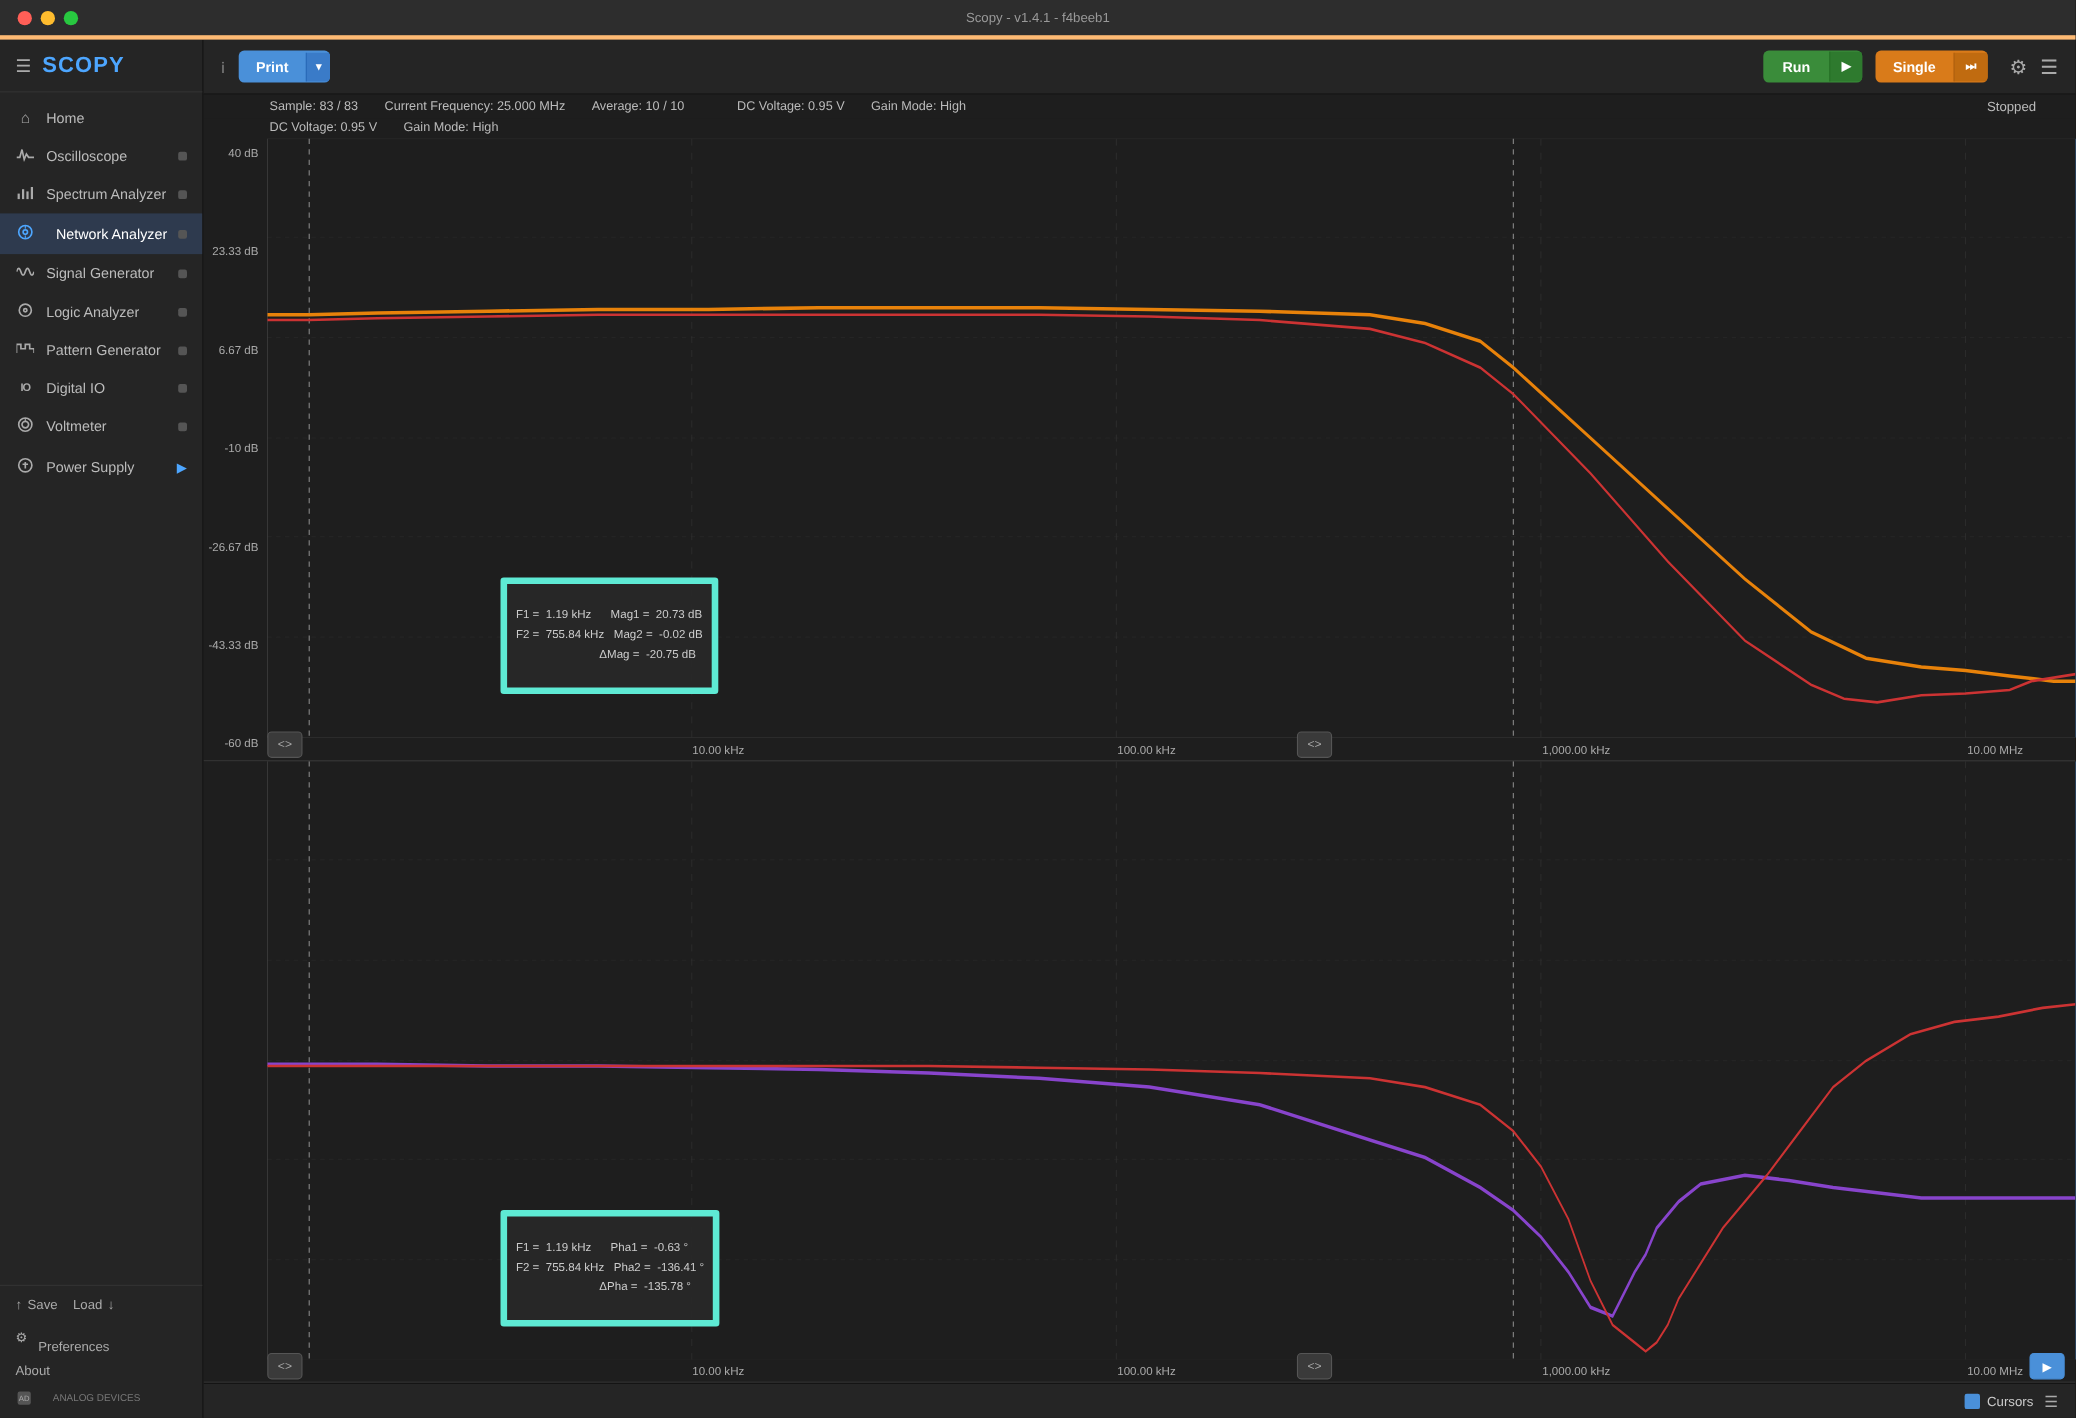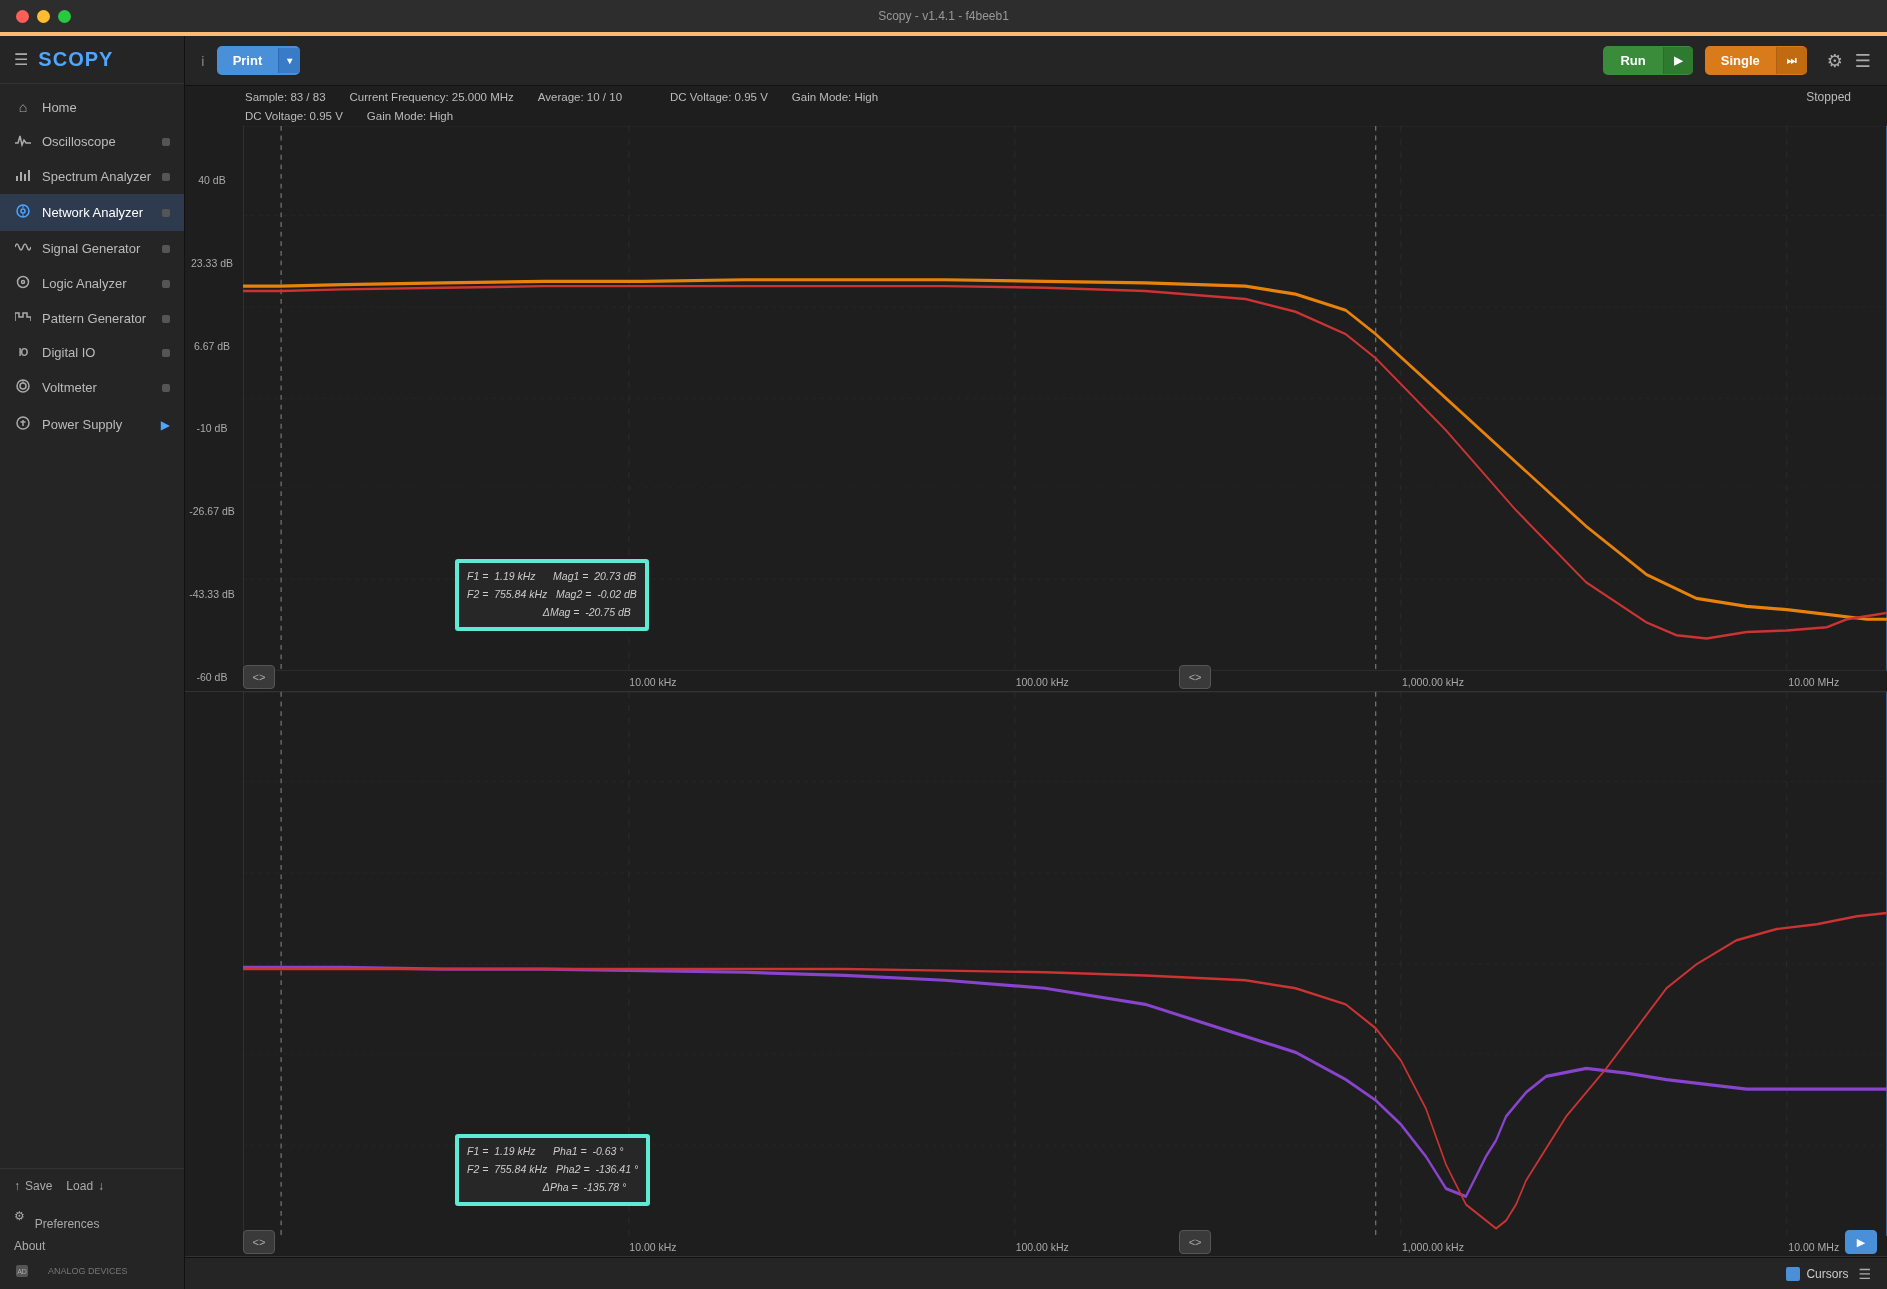--- a/index.html
+++ b/index.html
@@ -68,21 +68,21 @@
     .nav-item {
       display: flex;
       align-items: center;
       padding: 9px 14px;
       gap: 10px;
       cursor: pointer;
       color: #bbb;
       position: relative;
       transition: background 0.1s;
     }
-    .nav-item.active { background: #2e3a4e; color: #fff; }
+    .nav-item.active { background: #2e3a4e; color: #fff; text-align: right; }
     .nav-item .nav-label { flex: 1; font-size: 13px; }
     .nav-item .nav-indicator {
       width: 8px; height: 8px;
       border-radius: 2px;
       background: #555;
     }
     .nav-item .nav-arrow { color: #aaa; font-size: 10px; margin-left: 2px; }
     .nav-icon { font-size: 14px; width: 18px; text-align: center; color: #aaa; }
 
     .sidebar-footer {
@@ -208,34 +208,33 @@
       width: 58px;
       display: flex;
       flex-direction: column;
       justify-content: space-between;
       padding: 8px 4px;
       color: #aaa;
       font-size: 10.5px;
       text-align: right;
       pointer-events: none;
     }
-    .y-label { text-align: center; padding-right: 4px; margin-top: 40px; }
+    .y-label { text-align: right; padding-right: 4px; }
 
     
     .cursor-info {
       position: absolute;
       background: rgba(40,40,40,0.92);
-      border: 4px solid #5eead4;
+      border: 6px solid #5eead4;
       border-radius: 3px;
-      padding: 5px 8px;
+      padding: 20px 8px;
       font-size: 10.5px;
       color: #ccc;
       line-height: 1.7;
       pointer-events: none;
-      font-style: italic;
     }
 
     
     .bottom-bar {
       height: 32px;
       background: #252525;
       border-top: 1px solid #111;
       display: flex;
       align-items: center;
       padding: 0 16px;

